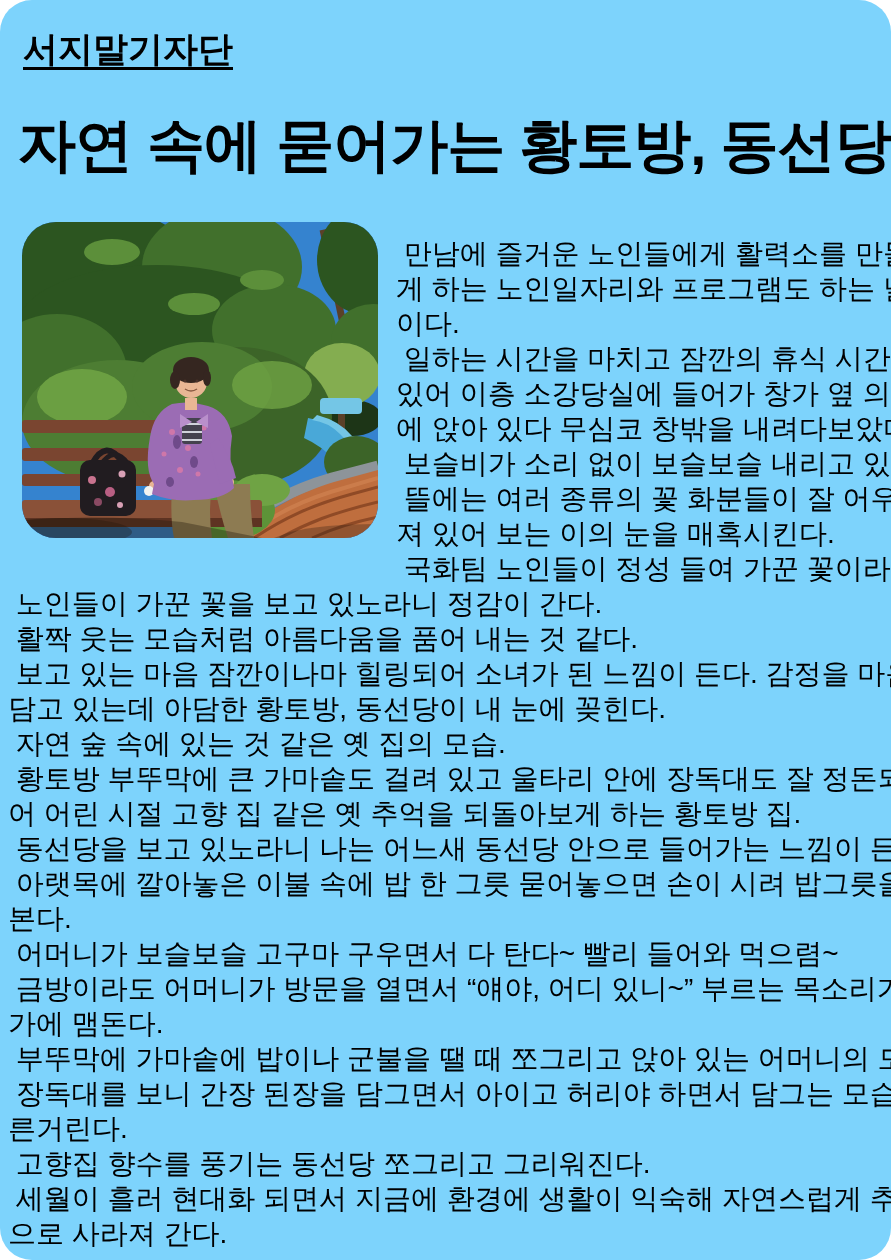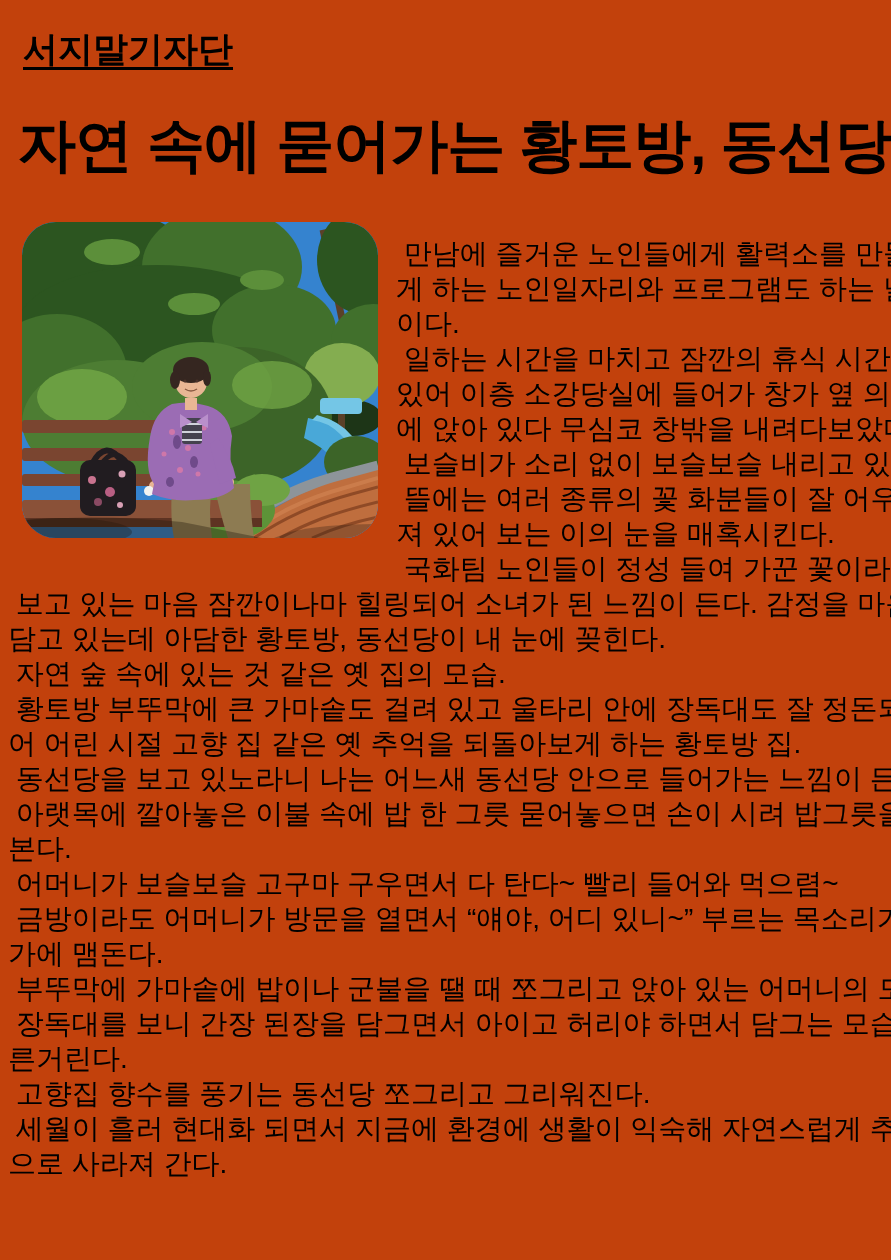--- a/index.html
+++ b/index.html
@@ -1,24 +1,25 @@
 <!DOCTYPE html>
 <html lang="ko"><head>
 <meta charset="utf-8">
 <style>
   * { box-sizing: border-box; }
   html, body { margin: 0; padding: 0; background: #ffffff; }
   .page {
     position: relative;
     width: 891px;
     height: 1260px;
-    background: #c2410c;
+    background: #7dd3fc;
     overflow: hidden;
     color: #000000;
     font-family: "Liberation Sans", sans-serif;
+    border-radius: 32px;
   }
   .kicker {
     margin: 28px 0 0 23px;
     width: max-content;
     font-size: 35px;
     line-height: 1.2;
     font-weight: 700;
     text-decoration: underline;
     text-decoration-thickness: 3px;
     text-underline-offset: 6px;
@@ -181,20 +182,22 @@
   <p class="para"> 만남에 즐거운 노인들에게 활력소를 만들
 게 하는 노인일자리와 프로그램도 하는 날
 이다.</p>
       <p class="para"> 일하는 시간을 마치고 잠깐의 휴식 시간이
 있어 이층 소강당실에 들어가 창가 옆 의자
 에 앉아 있다 무심코 창밖을 내려다보았다.</p>
       <p class="para"> 보슬비가 소리 없이 보슬보슬 내리고 있다.</p>
       <p class="para"> 뜰에는 여러 종류의 꽃 화분들이 잘 어우러
 져 있어 보는 이의 눈을 매혹시킨다.</p>
       <p class="para"> 국화팀 노인들이 정성 들여 가꾼 꽃이라 한다.</p>
+      <p class="para"> 노인들이 가꾼 꽃을 보고 있노라니 정감이 간다.</p>
+      <p class="para"> 활짝 웃는 모습처럼 아름다움을 품어 내는 것 같다.</p>
       <p class="para"> 보고 있는 마음 잠깐이나마 힐링되어 소녀가 된 느낌이 든다. 감정을 마음에
 담고 있는데 아담한 황토방, 동선당이 내 눈에 꽂힌다.</p>
       <p class="para"> 자연 숲 속에 있는 것 같은 옛 집의 모습.</p>
       <p class="para"> 황토방 부뚜막에 큰 가마솥도 걸려 있고 울타리 안에 장독대도 잘 정돈되어 있
 어 어린 시절 고향 집 같은 옛 추억을 되돌아보게 하는 황토방 집.</p>
       <p class="para"> 동선당을 보고 있노라니 나는 어느새 동선당 안으로 들어가는 느낌이 든다.</p>
       <p class="para"> 아랫목에 깔아놓은 이불 속에 밥 한 그릇 묻어놓으면 손이 시려 밥그릇을 만져
 본다.</p>
       <p class="para"> 어머니가 보슬보슬 고구마 구우면서 다 탄다~ 빨리 들어와 먹으렴~</p>
       <p class="para"> 금방이라도 어머니가 방문을 열면서 “얘야, 어디 있니~” 부르는 목소리가 귓

